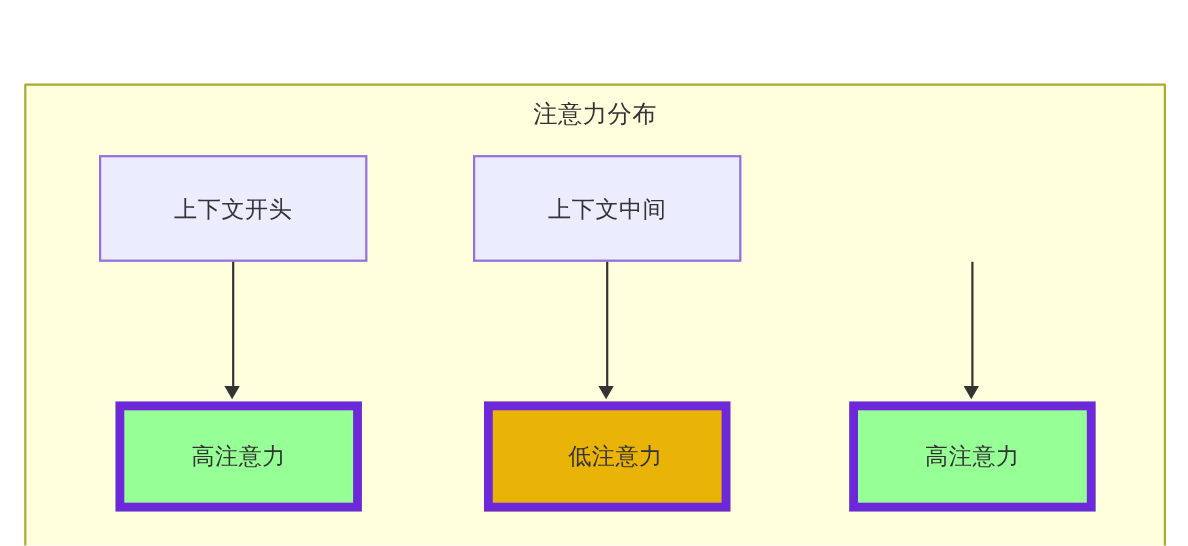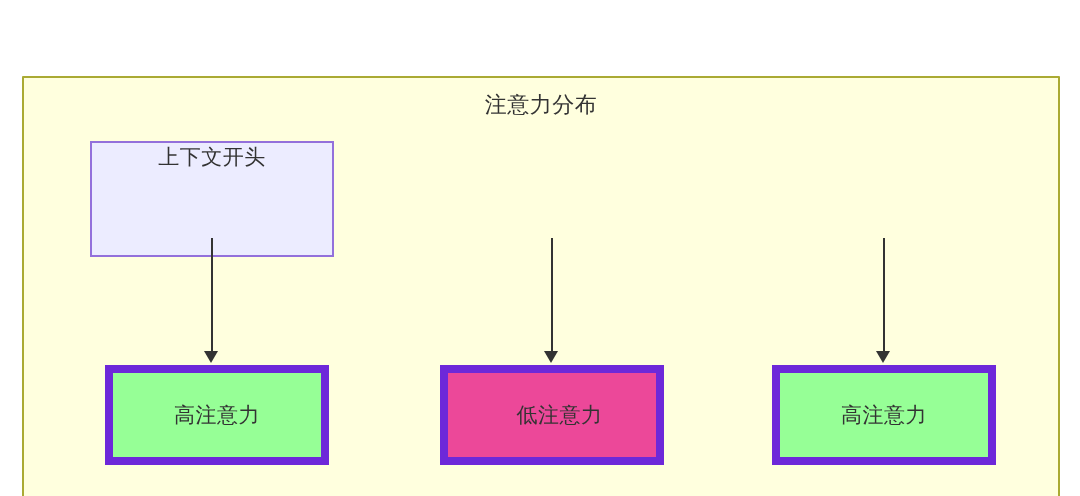--- a/index.html
+++ b/index.html
@@ -42,24 +42,25 @@
     font-size: 22px;
     line-height: 26px;
     color: #333333;
     letter-spacing: 0.5px;
     white-space: nowrap;
   }
   
   .node-top {
     position: absolute;
     box-sizing: border-box;
-    height: 116px;
+    height: 97px;
     background: #ececff;
     border: 2px solid #9370db;
     display: flex;
+    align-items: center;
     justify-content: center;
     font-size: 21px;
     color: #333333;
     letter-spacing: 0.5px;
     white-space: nowrap;
   }
   
   .node-bottom {
     position: absolute;
     box-sizing: border-box;
@@ -67,21 +68,21 @@
     border: 8px solid #6d28d9;
     display: flex;
     align-items: center;
     justify-content: center;
     font-size: 21px;
     color: #333333;
     letter-spacing: 0.5px;
     white-space: nowrap;
   }
   .fill-green { background: #96ff96; }
-  .fill-red   { background: #ec4899; padding-left: 15px; }
+  .fill-red   { background: #eab308; padding-left: 15px; }
 
   
   .edge-line {
     position: absolute;
     width: 1.6px;
     background: #333333;
   }
   .edge-arrow {
     position: absolute;
     width: 0;
@@ -104,20 +105,23 @@
       <span>上下文开头</span>
     </div>
 
     <div class="edge-line" style="left:187px; top:160px; height:113px;"></div>
     <div class="edge-arrow" style="left:180px; top:273px;"></div>
 
     <div class="node-bottom fill-green" style="left:81px; top:287px; width:224px;">
       <span>高注意力</span>
     </div>
 
+    <div class="node-top" style="left:406px; top:63px; width:244px;">
+      <span>上下文中间</span>
+    </div>
 
     <div class="edge-line" style="left:527px; top:160px; height:113px;"></div>
     <div class="edge-arrow" style="left:520px; top:273px;"></div>
 
     <div class="node-bottom fill-red" style="left:416px; top:287px; width:224px;">
       <span>低注意力</span>
     </div>
 
 
     <div class="edge-line" style="left:859px; top:160px; height:113px;"></div>

